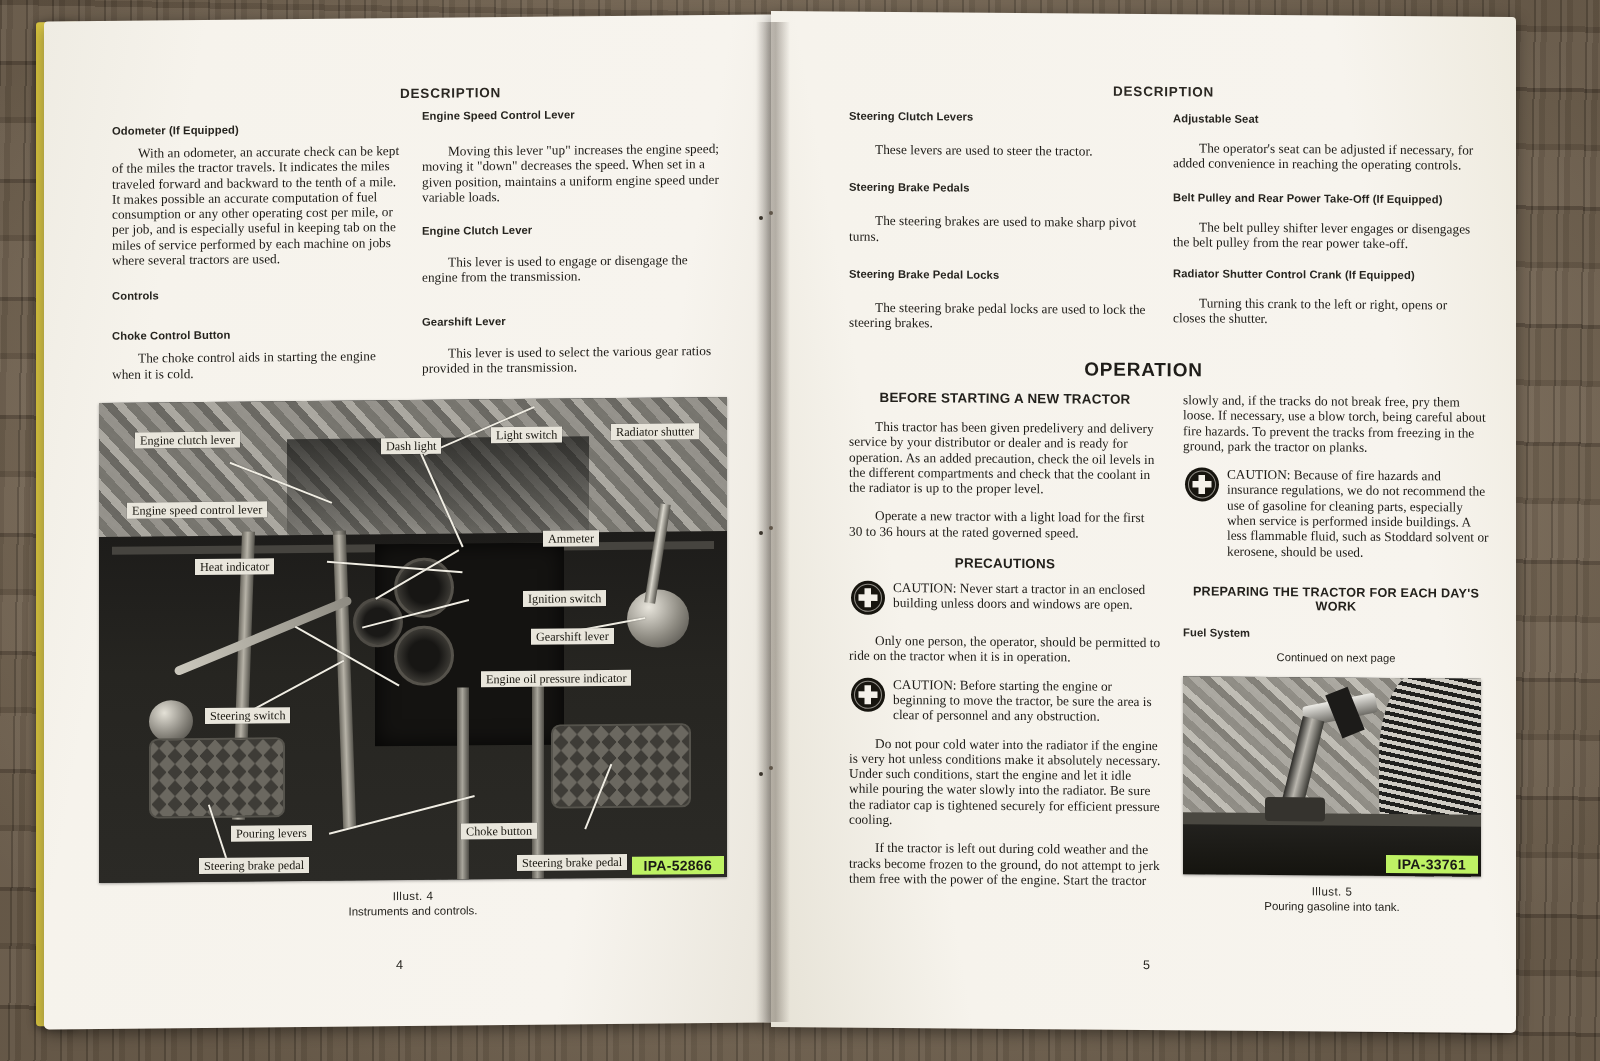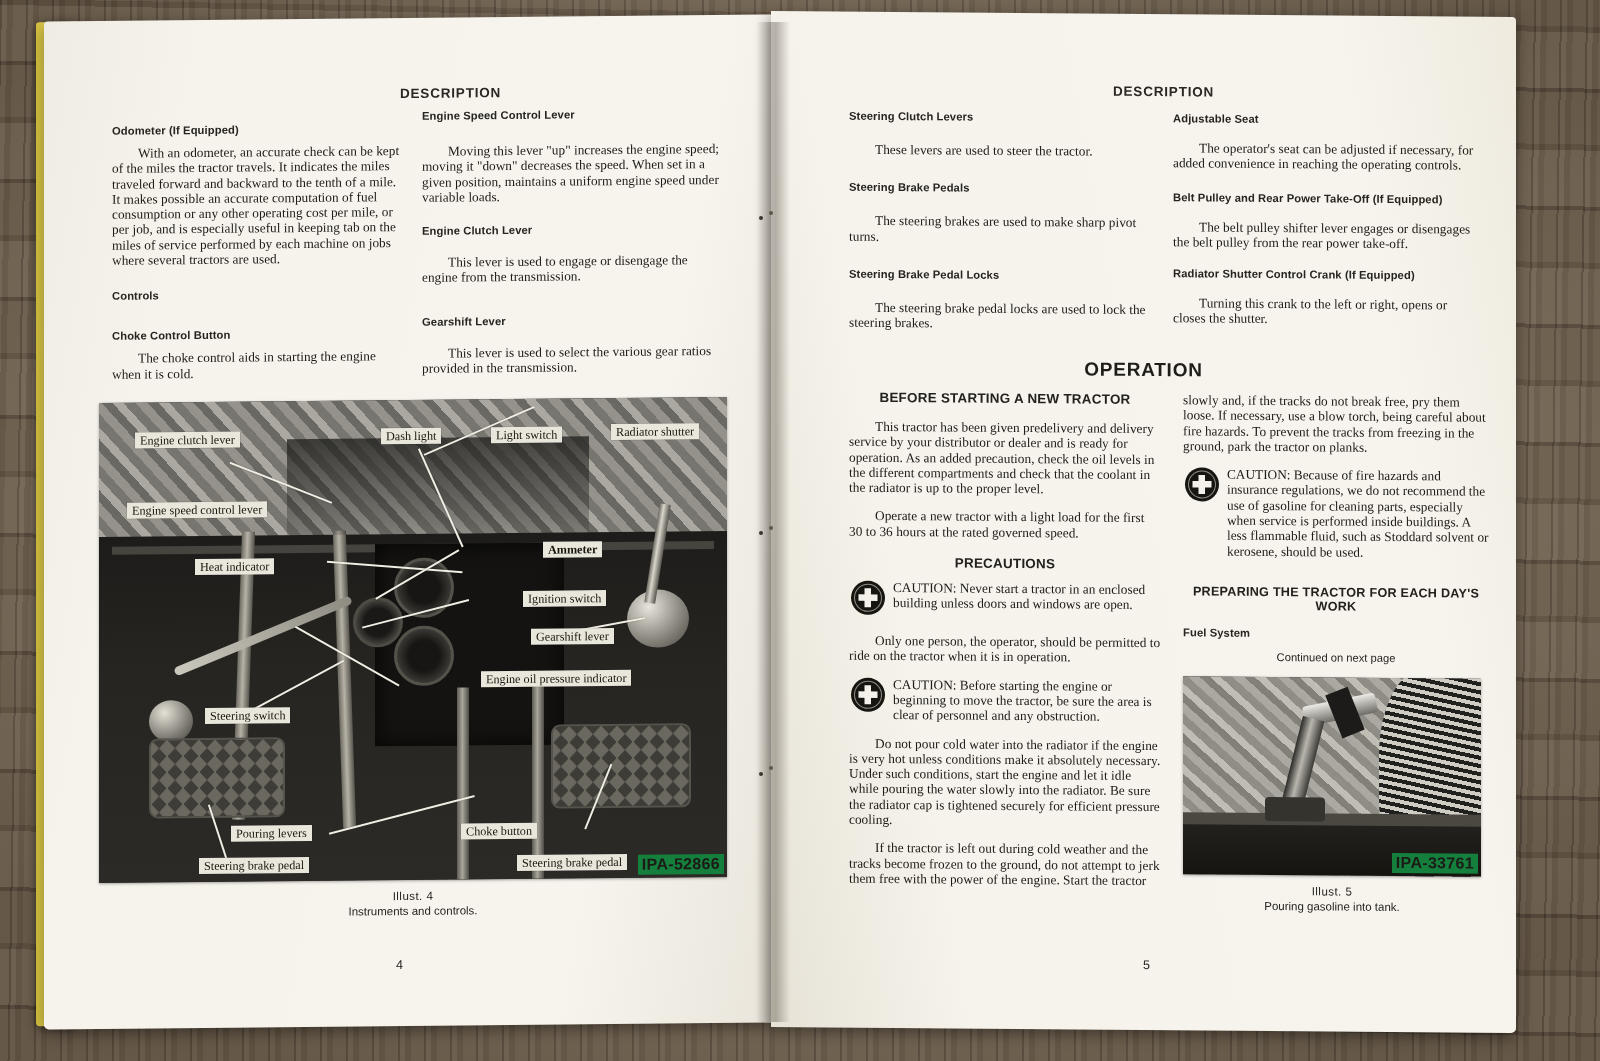--- a/index.html
+++ b/index.html
@@ -135,23 +135,23 @@
       repeating-linear-gradient(-52deg,rgba(255,255,255,.05) 0 4px,rgba(0,0,0,.06) 4px 9px);
     opacity:.85;
   }
   .cap{
     text-align:center;font-family:"Liberation Sans",sans-serif;
     font-size:11.5px;color:#26241f;line-height:15px;margin-top:9px;
   }
   .cap .num{letter-spacing:.04em;}
   .photo-id{
     position:absolute;right:3px;bottom:3px;
-    background:#15803d;color:#1b1a16;
+    background:#bef264;color:#1b1a16;
     font-family:"Liberation Sans",sans-serif;font-weight:700;
-    font-size:16px;padding:1px 4px;letter-spacing:.02em;
+    font-size:14px;padding:1px 12px;letter-spacing:.02em;
   }
   
   .lbl{
     position:absolute;background:#e9e6dc;color:#18160f;
     font-family:"Liberation Serif",serif;font-size:12.2px;
     padding:1px 5px;white-space:nowrap;line-height:14px;
     box-shadow:0 0 0 .5px rgba(0,0,0,.18);
   }
   .ldr{position:absolute;background:#f0ede3;height:1.6px;transform-origin:left center;box-shadow:0 0 1px rgba(0,0,0,.5);}
 
@@ -233,26 +233,26 @@
           <div class="ldr" style="left:360px;top:150px;width:96px;transform:rotate(150deg);"></div>
           <div class="ldr" style="left:370px;top:200px;width:110px;transform:rotate(166deg);"></div>
           <div class="ldr" style="left:440px;top:238px;width:108px;transform:rotate(-10deg);"></div>
           <div class="ldr" style="left:300px;top:285px;width:120px;transform:rotate(-150deg);"></div>
           <div class="ldr" style="left:130px;top:320px;width:130px;transform:rotate(-28deg);"></div>
           <div class="ldr" style="left:230px;top:432px;width:150px;transform:rotate(-14deg);"></div>
           <div class="ldr" style="left:110px;top:402px;width:70px;transform:rotate(72deg);"></div>
           <div class="ldr" style="left:486px;top:430px;width:70px;transform:rotate(-68deg);"></div>
 
           <div class="lbl" style="left:36px;top:30px;">Engine clutch lever</div>
-          <div class="lbl" style="left:282px;top:28px;">Dash light</div>
+          <div class="lbl" style="left:282px;top:38px;">Dash light</div>
           <div class="lbl" style="left:392px;top:28px;">Light switch</div>
           <div class="lbl" style="left:512px;top:26px;">Radiator shutter</div>
           <div class="lbl" style="left:28px;top:100px;">Engine speed control lever</div>
           <div class="lbl" style="left:96px;top:157px;">Heat indicator</div>
-          <div class="lbl" style="left:444px;top:143px;font-weight:bold;">Ammeter</div>
+          <div class="lbl" style="left:444px;top:132px;">Ammeter</div>
           <div class="lbl" style="left:424px;top:192px;">Ignition switch</div>
           <div class="lbl" style="left:432px;top:230px;">Gearshift lever</div>
           <div class="lbl" style="left:382px;top:272px;">Engine oil pressure indicator</div>
           <div class="lbl" style="left:106px;top:306px;">Steering switch</div>
           <div class="lbl" style="left:132px;top:424px;">Pouring levers</div>
           <div class="lbl" style="left:362px;top:424px;">Choke button</div>
           <div class="lbl" style="left:100px;top:456px;">Steering brake pedal</div>
           <div class="lbl" style="left:418px;top:456px;">Steering brake pedal</div>
 
           <div class="photo-id">IPA-52866</div>

